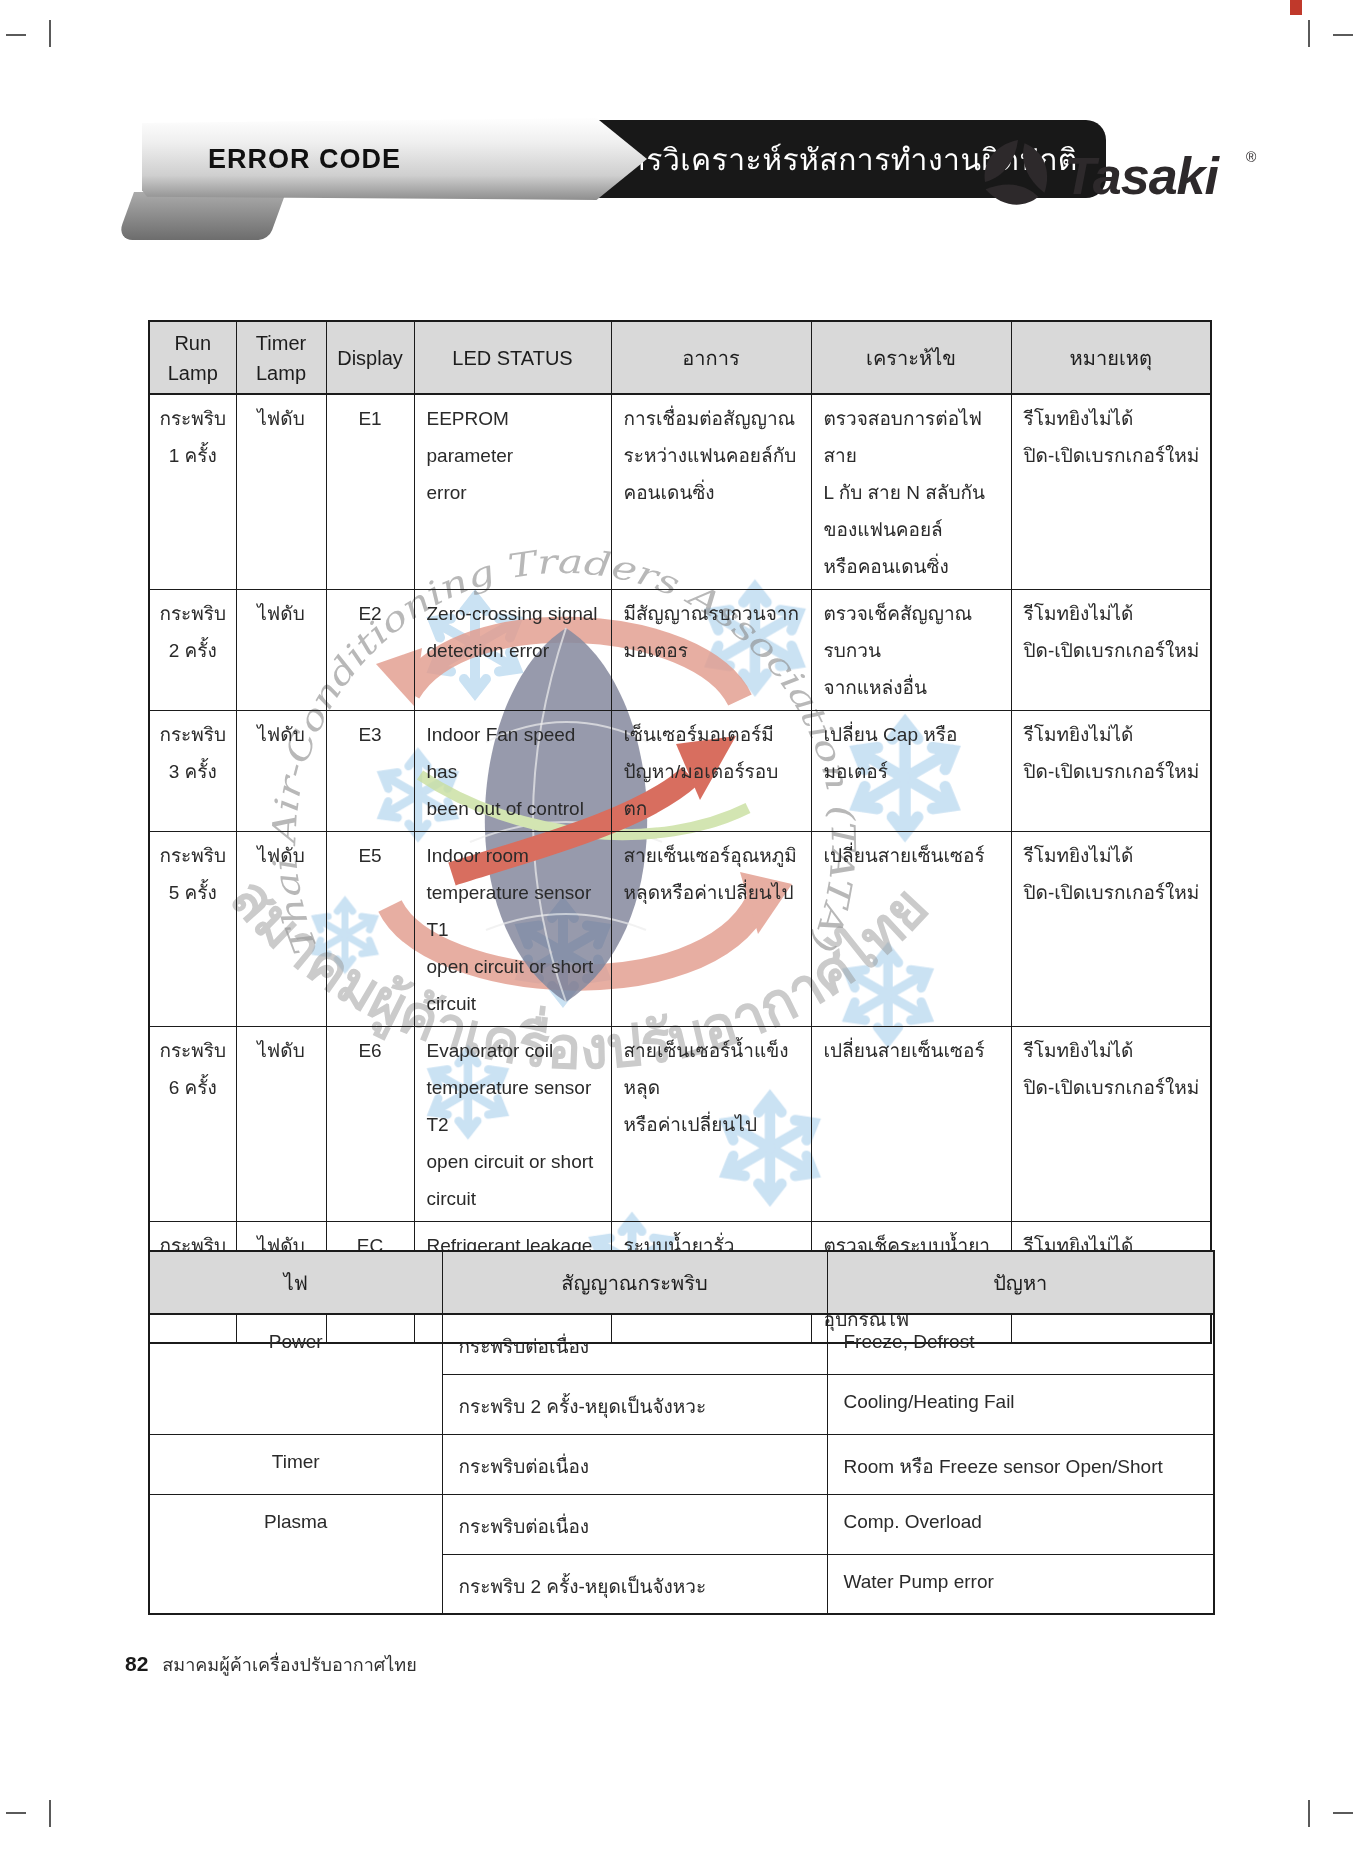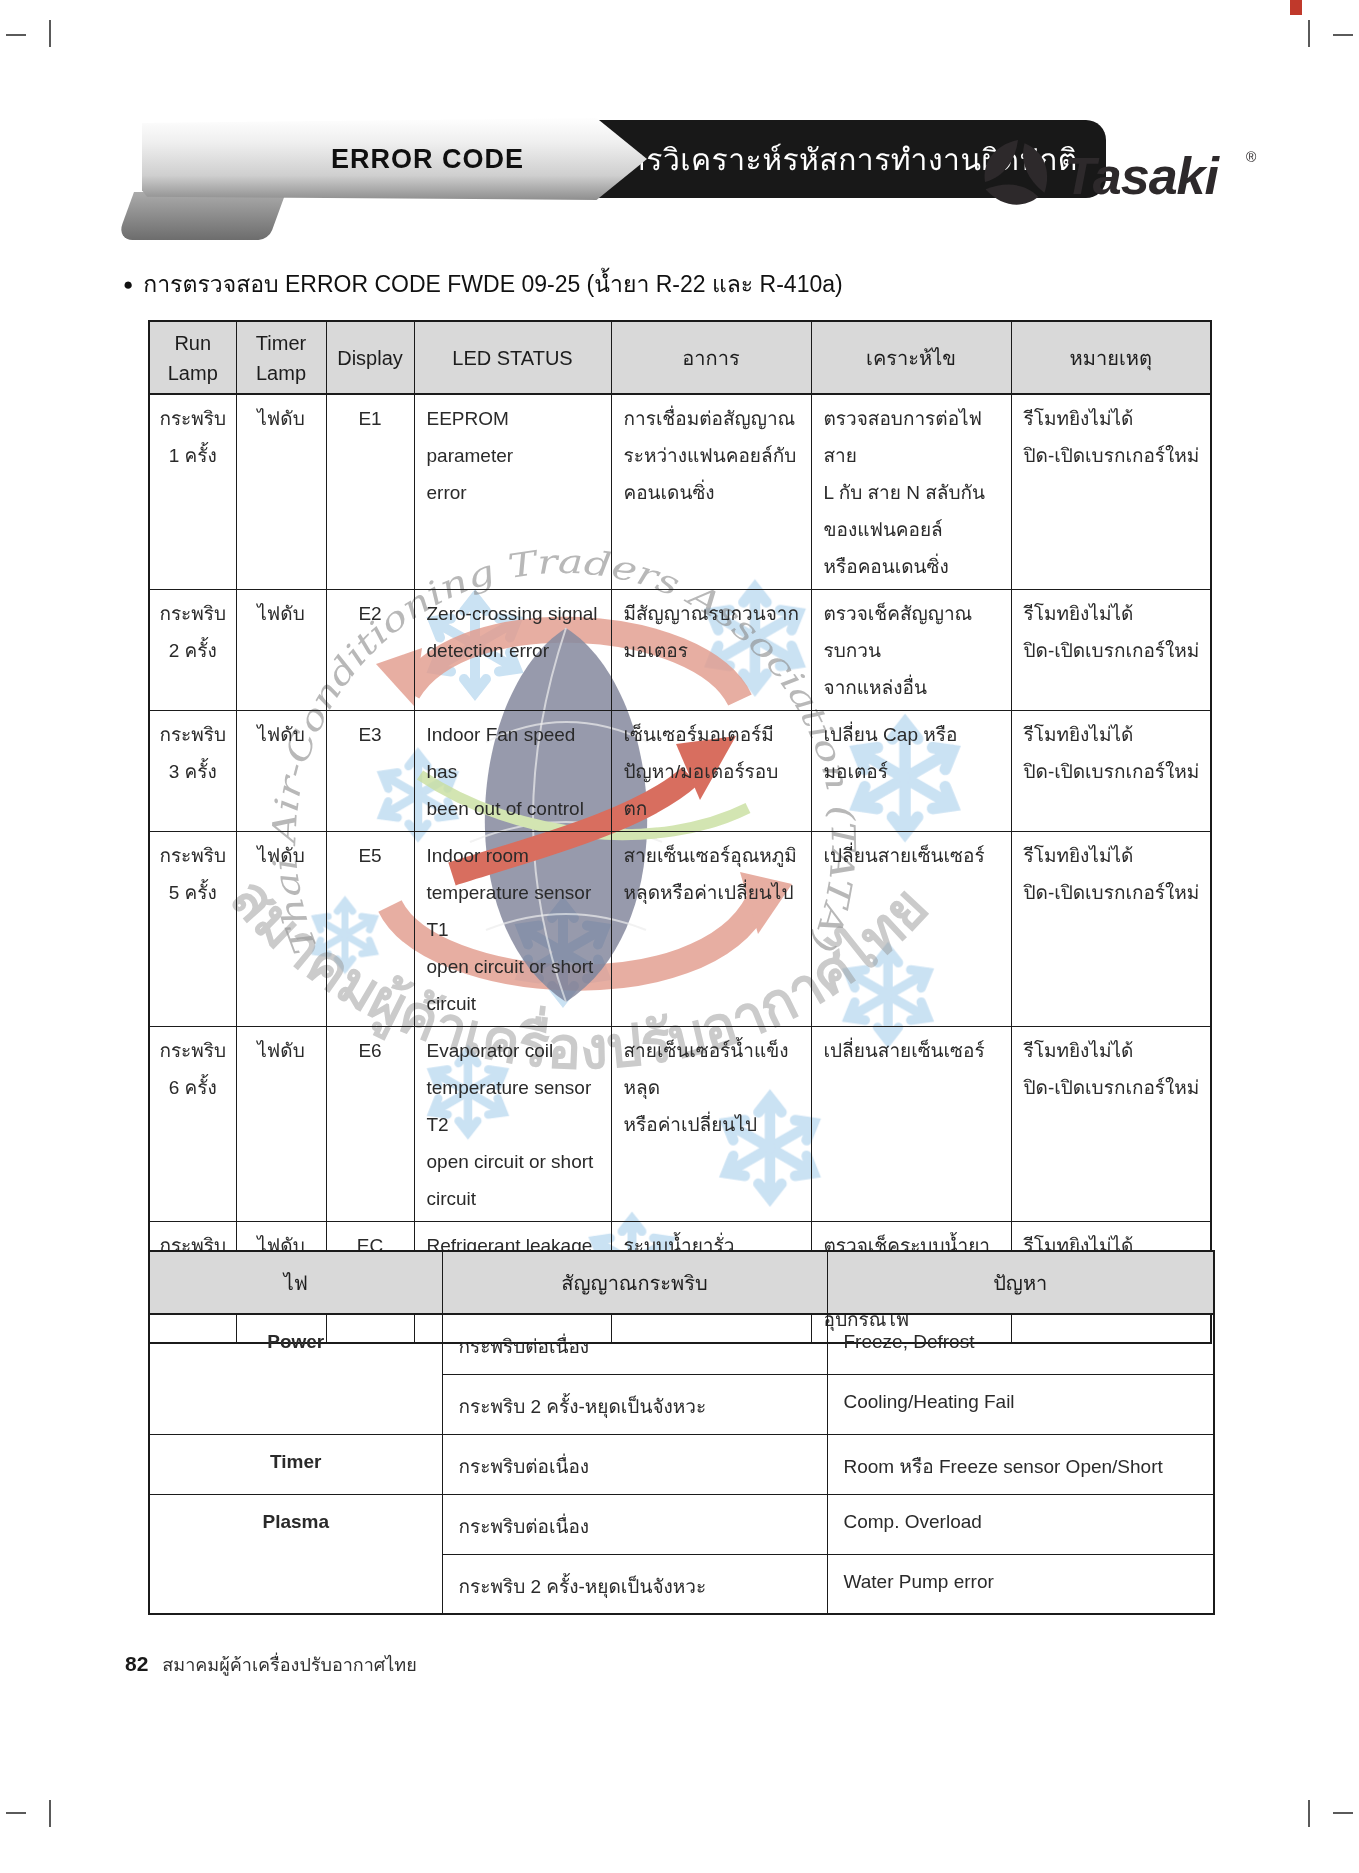--- a/index.html
+++ b/index.html
@@ -14,21 +14,21 @@
   .ribbon{position:absolute;left:130px;top:118px;width:1145px;height:132px;}
   .ribbon-fold{position:absolute;left:4px;top:74px;width:152px;height:48px;
                background:linear-gradient(180deg,#ababab,#6d6d6d);
                transform:skewX(-20deg);transform-origin:top left;border-radius:0 0 10px 16px;z-index:0;}
   .ribbon-black{position:absolute;left:452px;top:2px;width:524px;height:78px;background:#181818;
                 border-radius:8px 20px 20px 8px;display:flex;align-items:center;justify-content:center;z-index:1;}
   .ribbon-black span{color:#ffffff;font-size:30px;letter-spacing:.5px;}
   .ribbon-silver{position:absolute;left:12px;top:0;width:505px;height:82px;z-index:2;
                  background:linear-gradient(180deg,#fefefe 0%,#efefef 30%,#cfcfcf 70%,#8e8e8e 100%);
                  clip-path:polygon(0 6%,90% 0,100% 50%,90% 100%,1% 96%,0 88%);
-                 display:flex;align-items:center;justify-content:center;}
+                 display:flex;align-items:center;}
   .ribbon-silver span{font-size:27px;font-weight:bold;letter-spacing:1px;color:#101010;padding-left:66px;}
   .tasaki{position:absolute;left:848px;top:18px;z-index:3;}
 
   
   .section-heading{position:absolute;left:123px;top:266px;font-size:23px;color:#111;z-index:2;}
   .section-heading .bullet{font-size:17px;vertical-align:2px;margin-right:10px;}
 
   
   table{border-collapse:collapse;table-layout:fixed;position:absolute;z-index:2;background:transparent;}
   .t1{left:148px;top:320px;width:1062px;border:2.5px solid #1b1b1b;}
@@ -41,21 +41,21 @@
   .t1 thead tr{height:73px;padding-left:40px;}
   .t1 tbody tr:nth-child(1){height:172px;}
   .t1 tbody tr:nth-child(2){height:80px;}
   .t1 tbody tr:nth-child(3){height:80px;}
   .t1 tbody tr:nth-child(4){height:155px;}
   .t1 tbody tr:nth-child(5){height:155px;}
   .t1 tbody tr:nth-child(6){height:80px;}
   .t2 thead tr{height:63px;}
   .t2 tbody tr{height:60px;}
   .t2 td{font-size:19px;vertical-align:top;padding:16px 10px 2px 16px;color:#2a2a2a;}
-  .t2 td.c{text-align:center;padding-left:4px;padding-right:4px;font-weight:bold;}
+  .t2 td.c{text-align:center;padding-left:4px;padding-right:4px;}
 
   
   .watermark{position:absolute;left:0;top:0;z-index:1;pointer-events:none;}
 
   
   .footer{position:absolute;left:125px;top:1650px;font-size:18px;color:#2f2f2f;z-index:2;}
   .footer .pageno{font-weight:bold;font-size:21px;margin-right:14px;color:#1a1a1a;margin-top:15px;}
 </style>
 </head>
 <body>
@@ -84,23 +84,20 @@
       <g fill="#2d292b">
         <path d="M40 4 C16 9 4 27 7 46 C26 41 37 25 40 4 Z" transform="rotate(0 38 38)"></path>
         <path d="M40 4 C16 9 4 27 7 46 C26 41 37 25 40 4 Z" transform="rotate(120 38 38)"></path>
         <path d="M40 4 C16 9 4 27 7 46 C26 41 37 25 40 4 Z" transform="rotate(240 38 38)"></path>
       </g>
       <text x="86" y="58" font-family="Liberation Sans, sans-serif" font-size="52" font-weight="bold" font-style="italic" fill="#2d292b" letter-spacing="-1">Tasaki</text>
       <text x="268" y="26" font-family="Liberation Sans, sans-serif" font-size="14" fill="#2d292b">®</text>
     </svg>
   </div>
 
-  <div class="section-heading">
-    <span class="bullet">●</span><span>การตรวจสอบ ERROR CODE FWDE 09-25 (น้ำยา R-22 และ R-410a)</span>
-  </div>
 
   <svg class="watermark" width="1359" height="1873" viewBox="0 0 1359 1873">
     <defs>
       <g id="flake">
         <g stroke="#b9d8ef" stroke-width="10" stroke-linecap="round" fill="none">
           <path d="M0 0L0 -48M-11 -34L0 -48L11 -34" transform="rotate(0)"></path>
           <path d="M0 0L0 -48M-11 -34L0 -48L11 -34" transform="rotate(60)"></path>
           <path d="M0 0L0 -48M-11 -34L0 -48L11 -34" transform="rotate(120)"></path>
           <path d="M0 0L0 -48M-11 -34L0 -48L11 -34" transform="rotate(180)"></path>
           <path d="M0 0L0 -48M-11 -34L0 -48L11 -34" transform="rotate(240)"></path>

